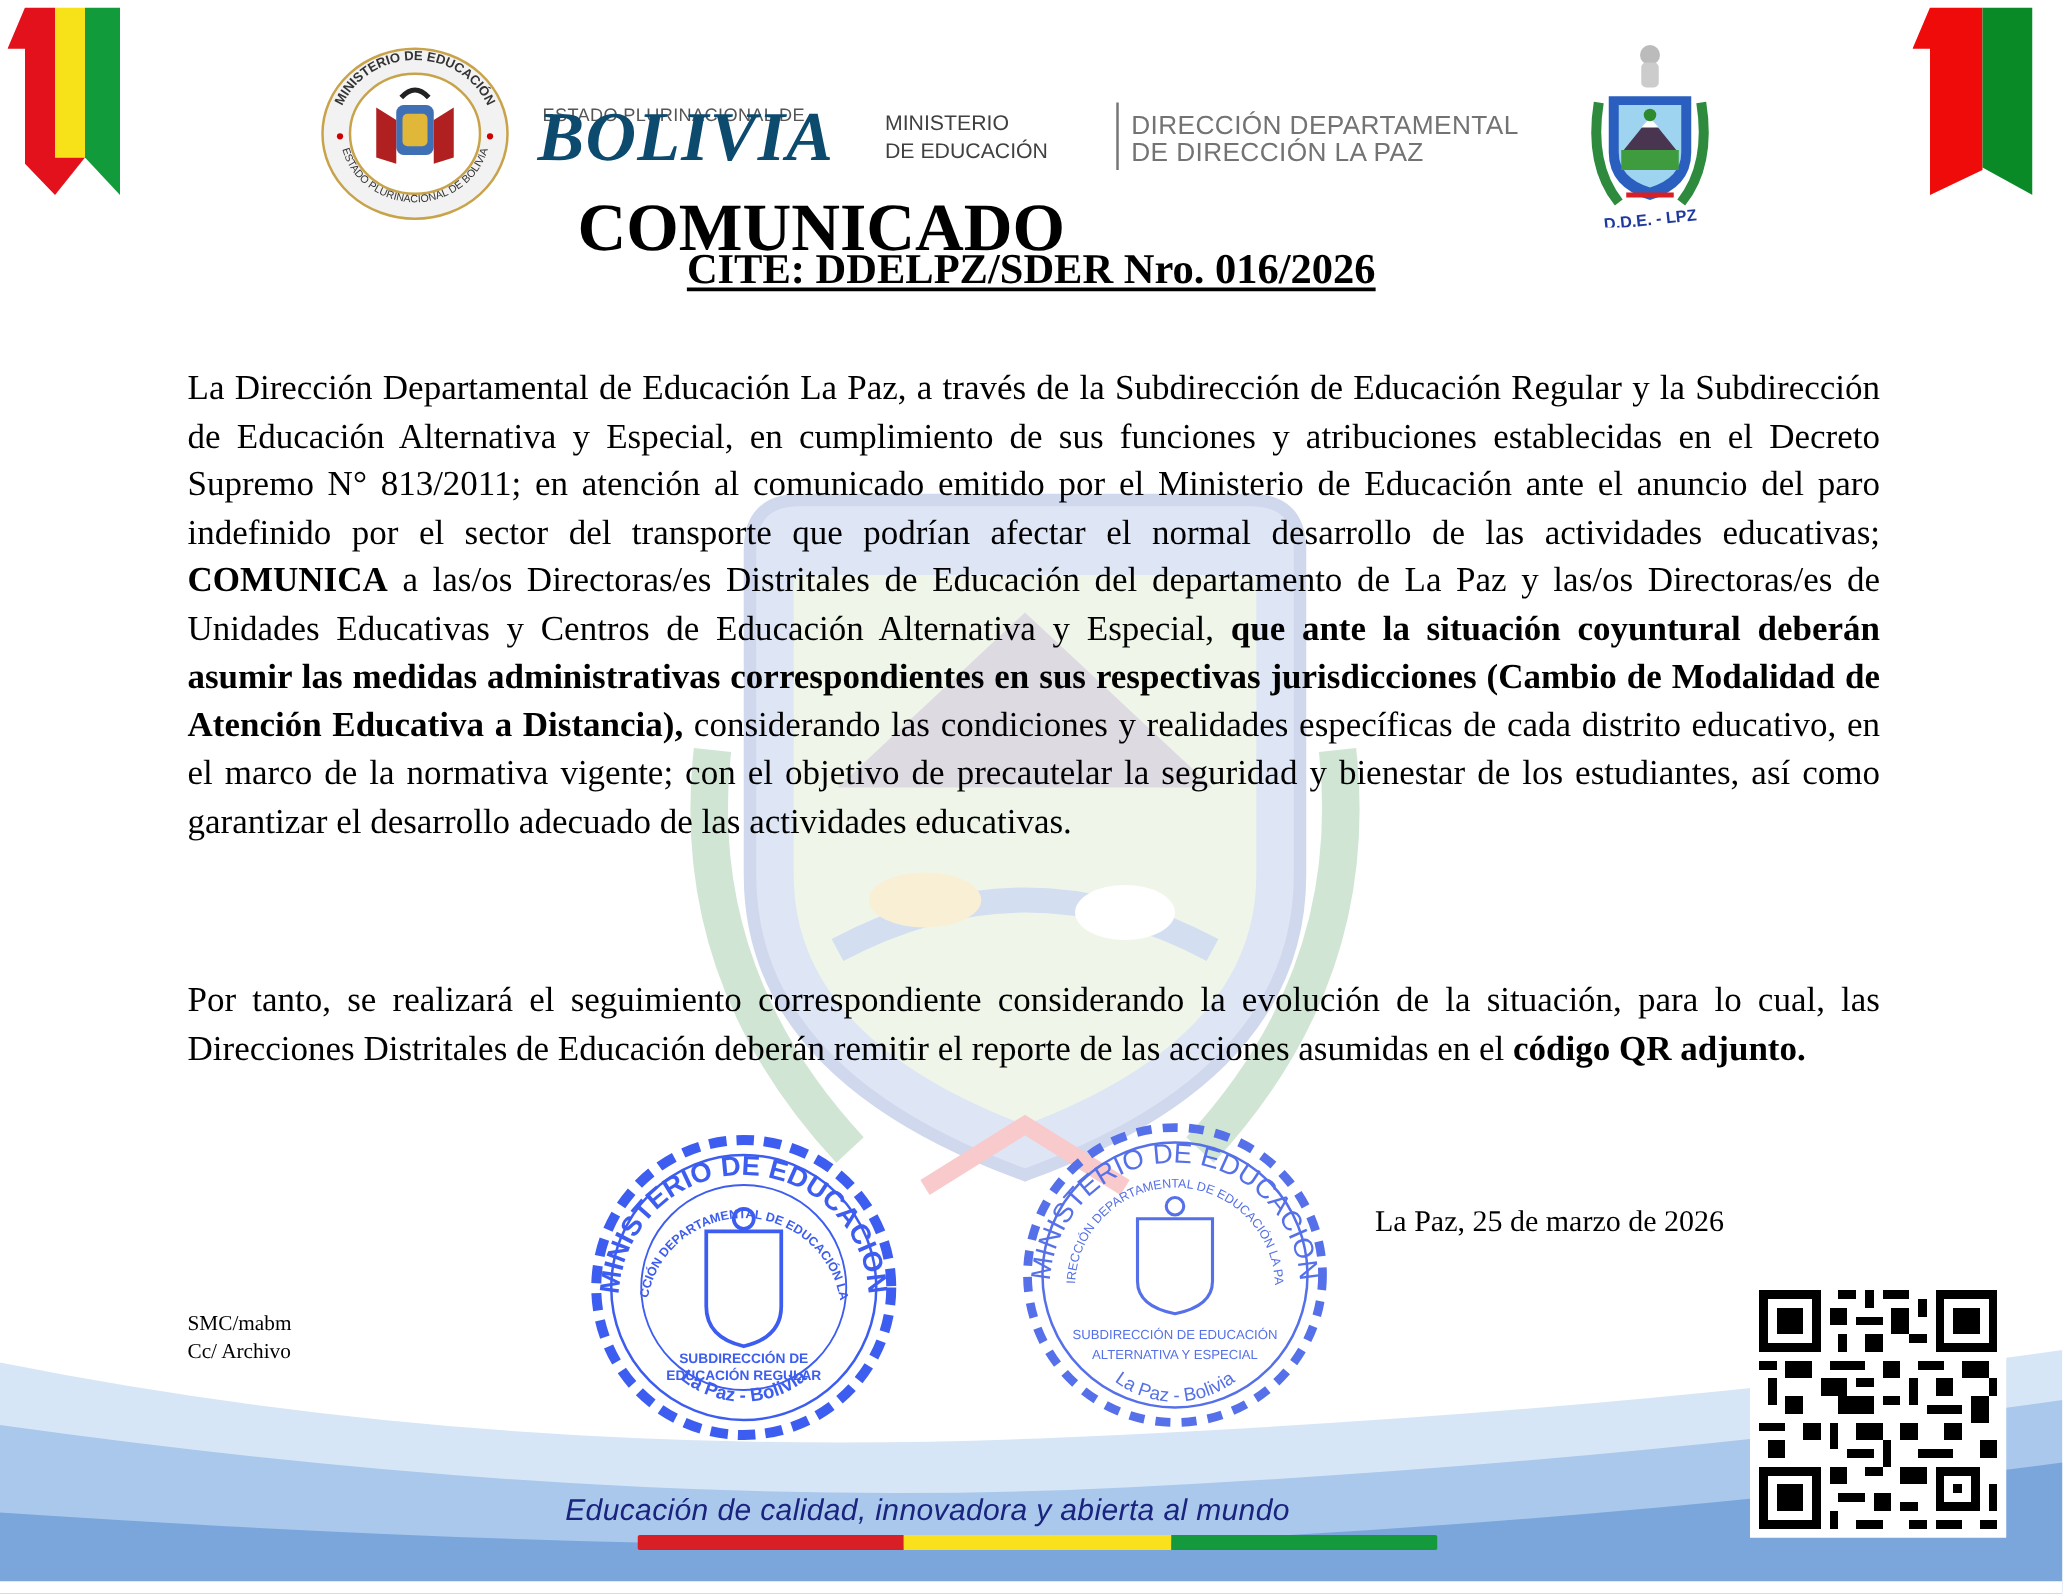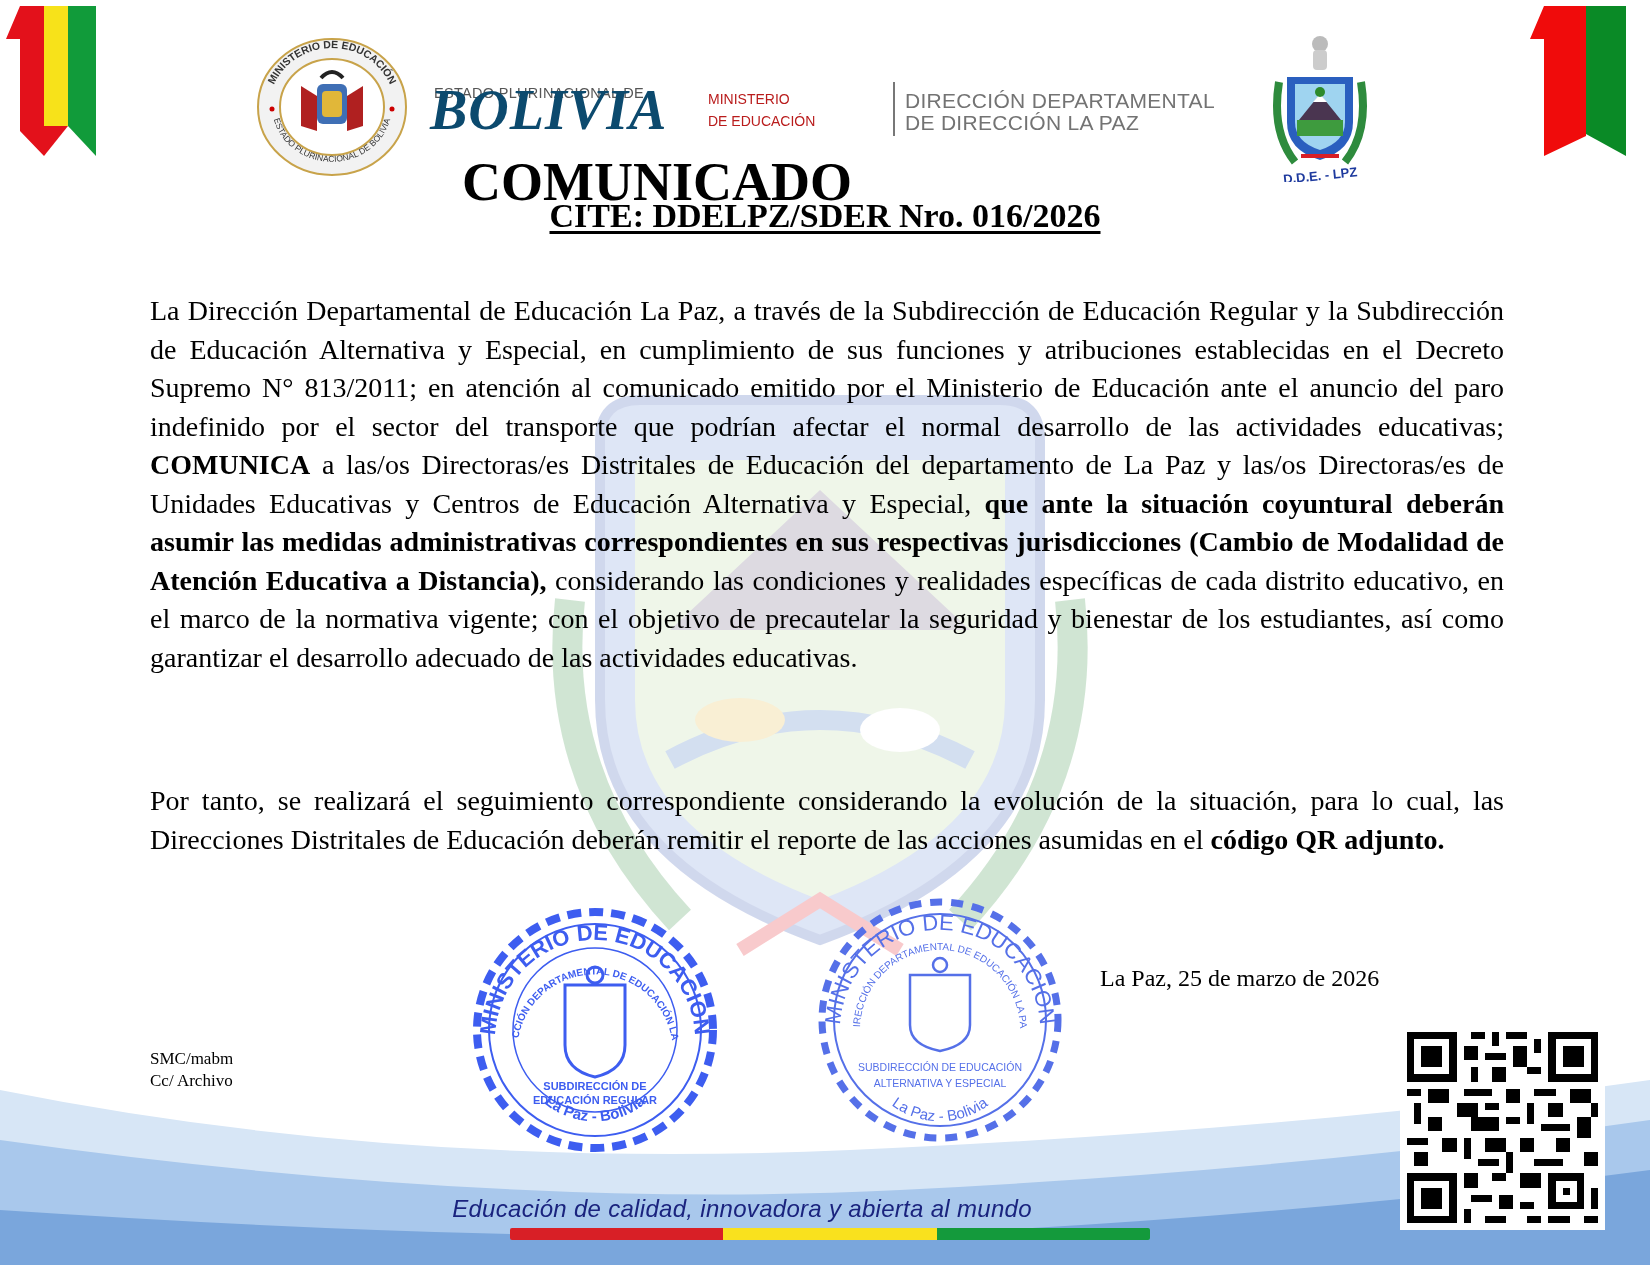--- a/index.html
+++ b/index.html
@@ -10,21 +10,21 @@
   .ribbon-left { left:6px; top:6px; width:96px; height:150px; }
   .ribbon-right { left:1530px; top:6px; width:96px; height:150px; }
 
   
   .watermark { left:540px; top:300px; width:560px; height:680px; opacity:0.22; }
 
   
   .seal-ministerio { left:255px; top:36px; width:155px; height:142px; }
   .bolivia-small { left:434px; top:72px; font-family:"Liberation Sans", sans-serif; font-size:14.5px; color:#555; letter-spacing:0.3px;margin-top:13px; }
   .bolivia-big { left:430px; top:80px; font-family:"Liberation Serif", serif; font-weight:bold; font-size:56px; color:#0c4a6e; letter-spacing:1px; line-height:60px;font-style:italic; }
-  .ministerio-text { left:708px; top:88px; font-family:"Liberation Sans", sans-serif; font-size:14px; color:#b91c1c; line-height:22px; }
+  .ministerio-text { left:708px; top:88px; font-family:"Liberation Sans", sans-serif; font-size:17px; color:#404040; line-height:22px; }
   .header-divider { left:893px; top:82px; width:2px; height:54px; background:#777; }
   .direccion-text { left:905px; top:90px; font-family:"Liberation Sans", sans-serif; font-size:21px; color:#737373; line-height:22px; letter-spacing:0.3px; }
   .dde-emblem { left:1265px; top:22px; width:110px; height:160px; }
 
   .title { left:0; width:1314px; top:152px; text-align:center; font-weight:bold; font-size:54px; line-height:60px; }
   .cite { left:0; width:1650px; top:196px; text-align:center; font-weight:bold; font-size:34px; line-height:40px; }
   .cite span { text-decoration:underline; text-underline-offset:4px; }
 
   .body-text { left:150px; width:1354px; font-size:28px; line-height:38.5px; text-align:justify; }
   .p1 { top:292px; }

